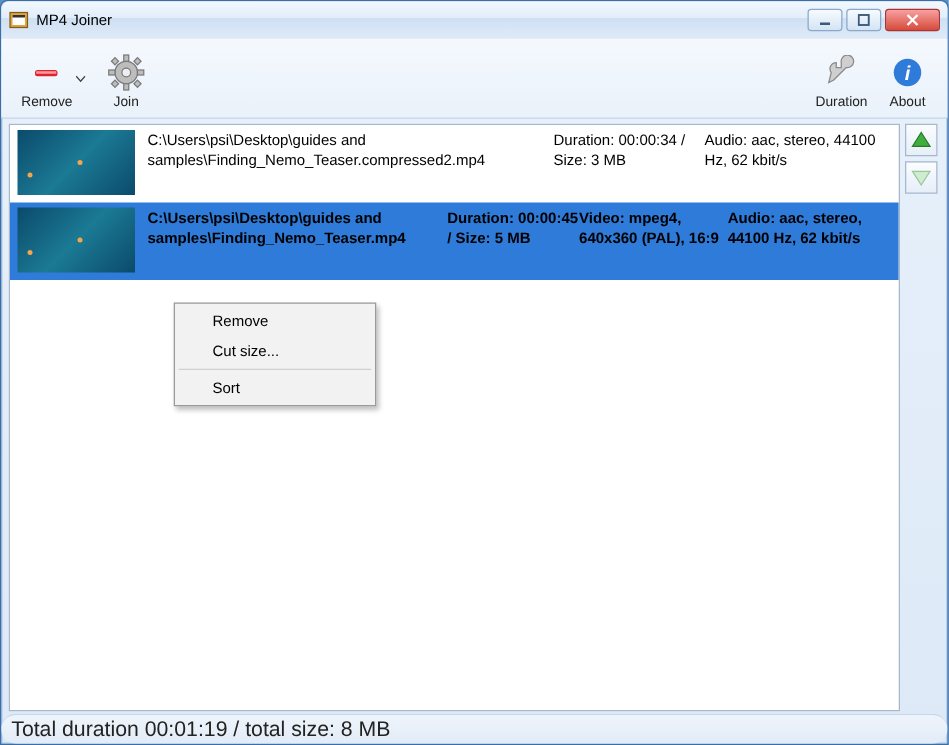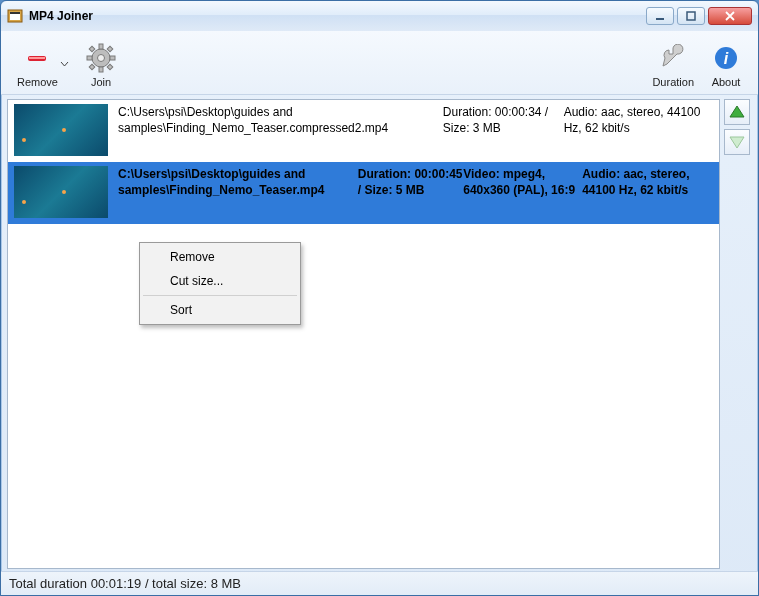--- a/index.html
+++ b/index.html
@@ -11,21 +11,21 @@
     border-radius: 6px 6px 0 0;
     display: flex; flex-direction: column;
     box-shadow: 0 0 0 1px #a9c7e8 inset;
   }
   .titlebar {
     height: 30px; display: flex; align-items: center; padding: 0 6px;
     background: linear-gradient(to bottom, #f3f8fe 0%, #e1edfa 45%, #cfe0f4 46%, #dfeaf7 100%);
     border-radius: 6px 6px 0 0;
   }
   .title-icon { width: 16px; height: 16px; margin-right: 6px; }
-  .title-text { font-size: 12px; color: #000; flex: 1; font-weight: bold; }
+  .title-text { font-size: 12px; color: #000; flex: 1; }
   .win-controls { display: flex; gap: 3px; }
   .wc { width: 28px; height: 18px; border-radius: 3px; display:flex; align-items:center; justify-content:center; border:1px solid #8aa9c9; background: linear-gradient(to bottom,#f7fbff,#d4e4f4);}
   .wc.close { width: 44px; background: linear-gradient(to bottom,#f7a0a0,#d64b3a); border-color:#a33; }
   .wc svg { display:block; }
   .toolbar {
     height: 64px; display:flex; align-items: center; padding: 4px 8px 0 8px;
     background: linear-gradient(to bottom, #f5f9fe 0%, #e9f1fa 100%);
     border-bottom: 1px solid #c6d5e8;
   }
   .tbtn { display:flex; flex-direction:column; align-items:center; justify-content:center; padding: 2px 8px; cursor:default; }
@@ -43,21 +43,21 @@
   }
   .sidebtns { width:28px; display:flex; flex-direction:column; gap:4px; }
   .arrowbtn { width:26px; height:26px; border:1px solid #a7b8cc; background:linear-gradient(to bottom,#fbfdff,#e6eef8); display:flex; align-items:center; justify-content:center;}
   .item { display:flex; padding:4px 6px 6px 6px; font-size:12px; line-height:16px; color:#000; }
   .item.selected { background:#2f7bd9; color:#000000;font-weight:bold; }
   .thumb { width:94px; height:52px; margin-right:10px; flex-shrink:0; background:linear-gradient(135deg,#0b4a6b 0%, #1b7a94 50%, #0b4a6b 100%); position:relative; overflow:hidden;}
   .thumb::after{content:"";position:absolute;left:8px;top:34px;width:4px;height:4px;background:#f7a44a;border-radius:50%;box-shadow:40px -10px 0 #f7a44a;}
   .meta { display:flex; }
   .statusbar {
     height:24px; border-top:1px solid #c6d5e8; background:linear-gradient(to bottom,#eef4fb,#e2ecf7);
-    font-size:13px; color:#222; display:flex; align-items:center; padding:0 8px;
+    font-size:17px; color:#222; display:flex; align-items:center; padding:0 8px;border-radius:12px;
   }
   .context-menu {
     position:absolute; left:131px; top:142px; width:162px;
     background:#f2f2f2; border:1px solid #9a9a9a; box-shadow:2px 3px 4px rgba(0,0,0,0.25);
     padding:2px;
   }
   .cm-item { font-size:12px; padding:5px 10px 5px 28px; color:#000; }
   .cm-sep { height:1px; background:#d0d0d0; margin:2px 1px; }
 </style>
 </head>

